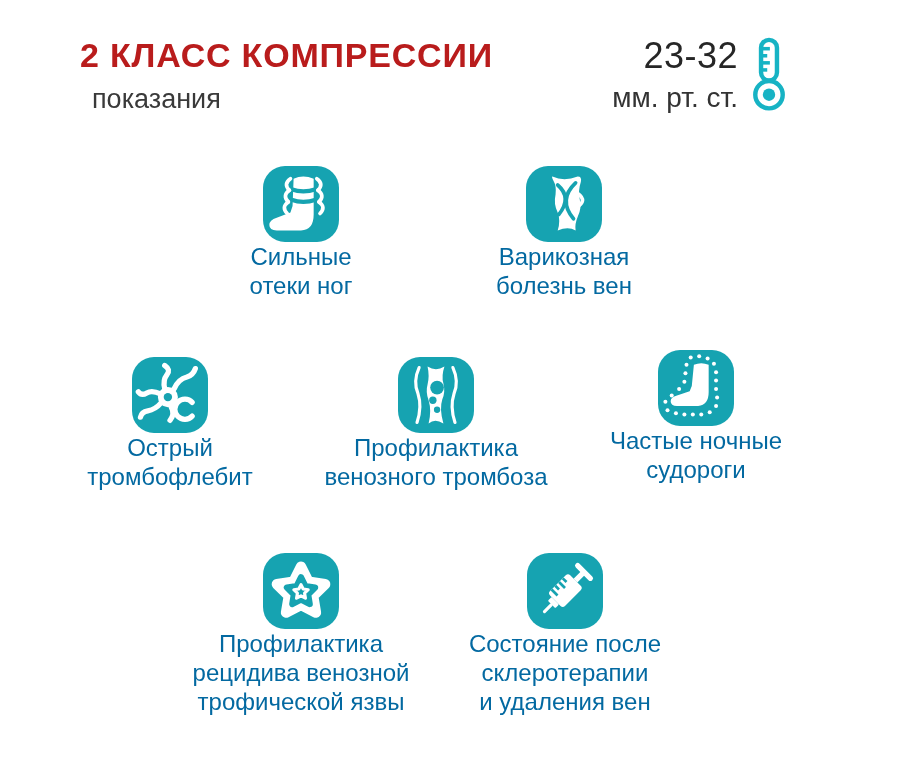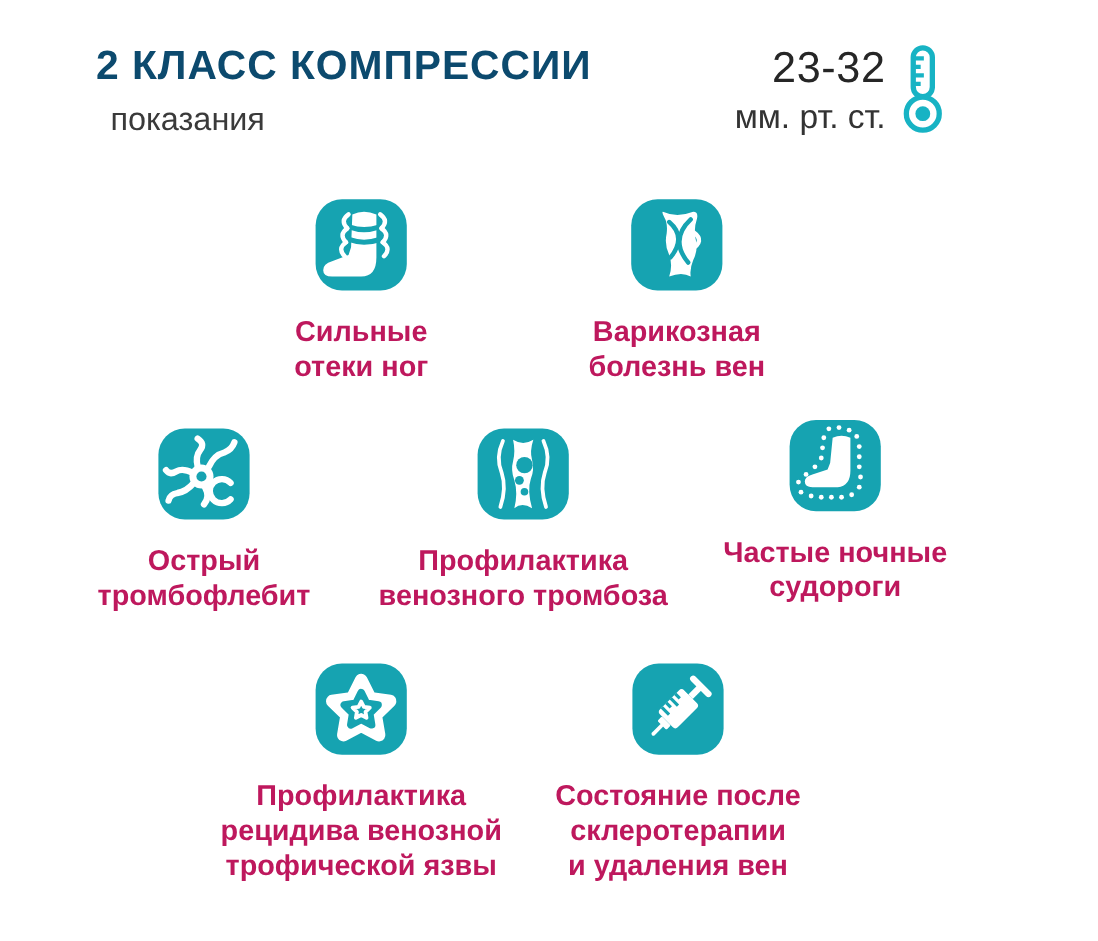--- a/index.html
+++ b/index.html
@@ -1,34 +1,34 @@
 <!DOCTYPE html>
 <html><head>
 <meta charset="utf-8">
 <style>
   html,body{margin:0;padding:0;background:#ffffff;}
   #page{position:relative;width:915px;height:784px;background:#ffffff;overflow:hidden;
         font-family:"Liberation Sans",sans-serif;}
 
   .title{position:absolute;left:80px;top:36px;font-size:34px;font-weight:bold;
-         letter-spacing:0.8px;color:#0c4a6e;}
+         letter-spacing:0.8px;color:#b91c1c;}
   .subtitle{position:absolute;left:92px;top:84px;font-size:27px;color:#3a3a3a;}
 
   .pressure{position:absolute;left:498px;top:36px;width:240px;text-align:right;color:#262626;}
   .p-value{font-size:36px;font-weight:normal;line-height:40px;letter-spacing:0.5px;}
   .p-unit{font-size:28px;line-height:32px;margin-top:6px;color:#333333;text-align:right;}
 
   .thermo{position:absolute;left:746px;top:36px;}
 
   .card{position:absolute;text-align:center;}
   .tile{width:76px;height:76px;border-radius:22px;background:#16a3b1;margin:0 auto;
         display:flex;align-items:center;justify-content:center;}
   .tile svg{display:block;}
-  .label{margin-top:20px;font-size:24px;font-weight:bold;line-height:29px;
-         color:#be185d;white-space:pre-line;}
+  .label{font-size:24px;font-weight:normal;line-height:29px;
+         color:#0369a1;white-space:pre-line;}
 </style>
 </head>
 <body>
 
 <div id="page">
 
   <div class="title">2 КЛАСС КОМПРЕССИИ</div>
   <div class="subtitle">показания</div>
 
   <div class="pressure">

